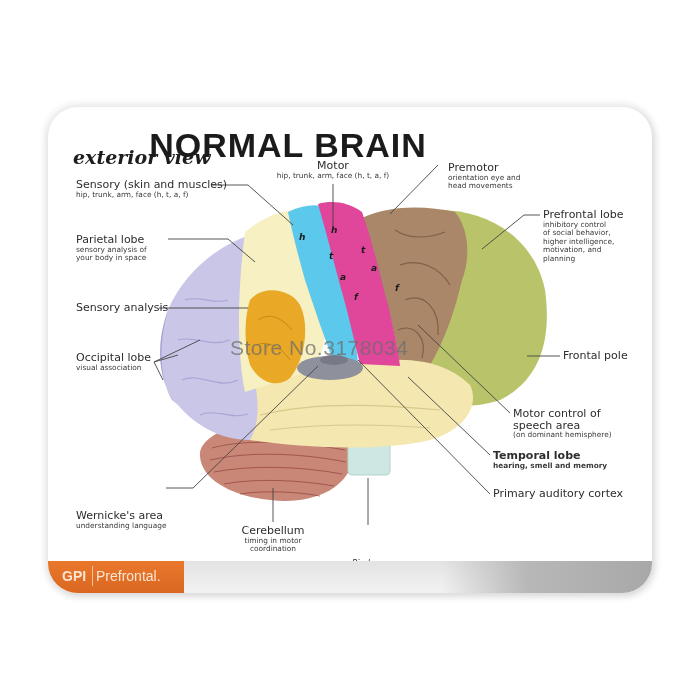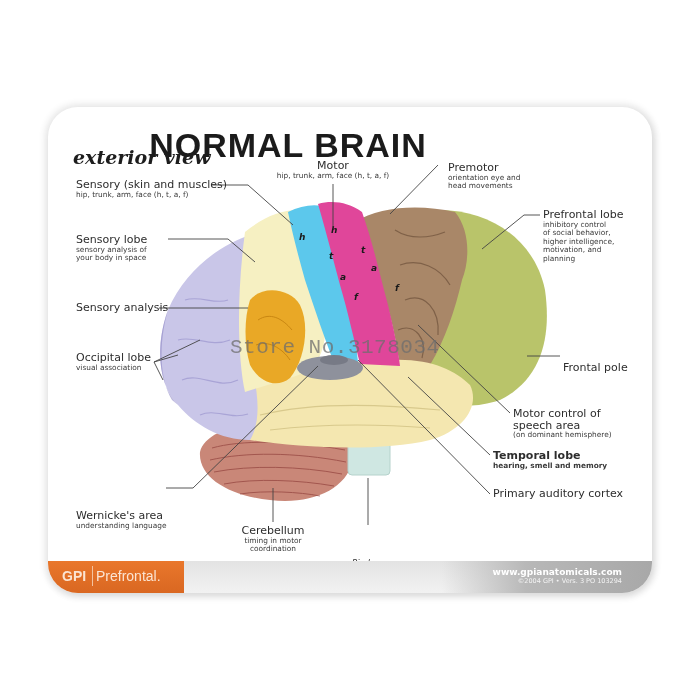--- a/index.html
+++ b/index.html
@@ -28,21 +28,21 @@
   .brand .gpi { position:absolute; left:14px; top:7px; font-family:"Liberation Sans", sans-serif;
                 font-weight:bold; font-size:14px; color:#fbe4d2; }
   .brand .sep { position:absolute; left:44px; top:5px; width:1px; height:20px; background:#f3c3a0; }
   .brand .anat { position:absolute; left:48px; top:7px; font-family:"Liberation Sans", sans-serif;
                  font-size:14px; color:#fbe4d2; }
   .url { position:absolute; right:30px; top:6px; text-align:right; color:#ffffff;
          font-family:"DejaVu Sans", sans-serif; }
   .url .u { font-size:9px; font-weight:bold; display:block; }
   .url .c { font-size:6.5px; display:block; color:#f4f4f4; }
   svg.art { position:absolute; left:0; top:0; }
-  .watermark { position:absolute; left:230px; top:336px; font-family:Liberation Mono, monospace;
+  .watermark { position:absolute; left:230px; top:336px; font-family:Liberation Sans, sans-serif;
                font-size:21px; color:rgba(110,110,110,0.75); letter-spacing:0.5px; }
 </style>
 </head>
 <body>
 
 <div class="card"></div>
 
 <svg class="art" width="700" height="700" viewBox="0 0 700 700">
 
   <g>
@@ -154,35 +154,35 @@
 <div class="lbl" style="left:543px; top:209px;">
   <span class="h">Prefrontal lobe</span>
   <span class="s">inhibitory control</span>
   <span class="s">of social behavior,</span>
   <span class="s">higher intelligence,</span>
   <span class="s">motivation, and</span>
   <span class="s">planning</span>
 </div>
 
 <div class="lbl" style="left:76px; top:234px;">
-  <span class="h">Sensory lobe</span>
+  <span class="h">Parietal lobe</span>
   <span class="s">sensory analysis of</span>
   <span class="s">your body in space</span>
 </div>
 
 <div class="lbl" style="left:76px; top:302px;">
   <span class="h">Sensory analysis</span>
 </div>
 
 <div class="lbl" style="left:76px; top:352px;">
   <span class="h">Occipital lobe</span>
   <span class="s">visual association</span>
 </div>
 
-<div class="lbl" style="left:563px; top:350px;margin-top:12px;">
+<div class="lbl" style="left:563px; top:350px;">
   <span class="h">Frontal pole</span>
 </div>
 
 <div class="lbl" style="left:513px; top:408px;">
   <span class="h">Motor control of</span>
   <span class="h">speech area</span>
   <span class="s">(on dominant hemisphere)</span>
 </div>
 
 <div class="lbl" style="left:493px; top:450px;font-weight:bold;">
@@ -209,17 +209,13 @@
   <span class="i">Pin boss</span>
 </div>
 
 <div class="footer">
   <div class="footer-right"></div>
   <div class="brand">
     <span class="gpi">GPI</span>
     <span class="sep"></span>
     <span class="anat">Prefrontal.</span>
   </div>
-  <div class="url">
-    <span class="u">www.gpianatomicals.com</span>
-    <span class="c">©2004 GPI • Vers. 3 PO 103294</span>
-  </div>
 </div>
 
 </body></html>

